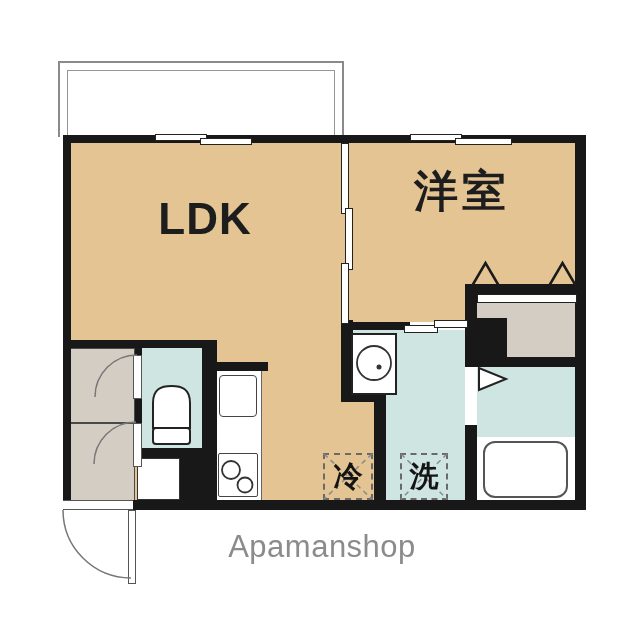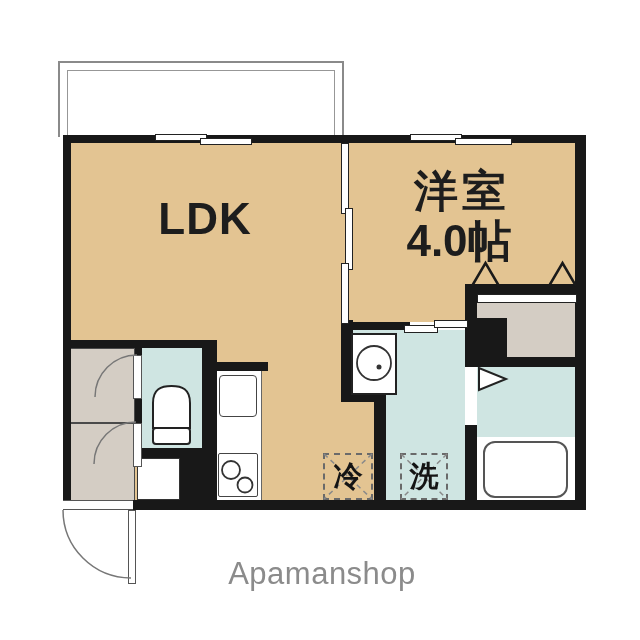--- a/index.html
+++ b/index.html
@@ -137,27 +137,24 @@
 
     <path d="M 479 368 L 479 390 L 506 379 Z" fill="#ffffff" stroke="#222" stroke-width="2"></path>
   </svg>
 
   <div class="label room-title" style="left:140px;top:197px;width:130px;height:44px;">
     <span>LDK</span>
   </div>
   <div class="label room-title" style="left:397px;top:168px;width:130px;height:46px;letter-spacing:4px;">
     <span>洋室</span>
   </div>
-  <div class="label room-size" style="left:394px;top:218px;width:130px;height:46px;">
-    <span>4.0帖</span>
-  </div>
   <div class="label dash-label" style="left:323px;top:453px;width:50px;height:47px;">
     <span>冷</span>
   </div>
   <div class="label dash-label" style="left:400px;top:453px;width:48px;height:47px;">
     <span>洗</span>
   </div>
 
-  <div class="label brand" style="left:160px;top:557px;width:324px;height:32px;text-align:right;">
+  <div class="label brand" style="left:160px;top:530px;width:324px;height:32px;text-align:right;">
     <span>Apamanshop</span>
   </div>
 
 </div>
 
 </body></html>

